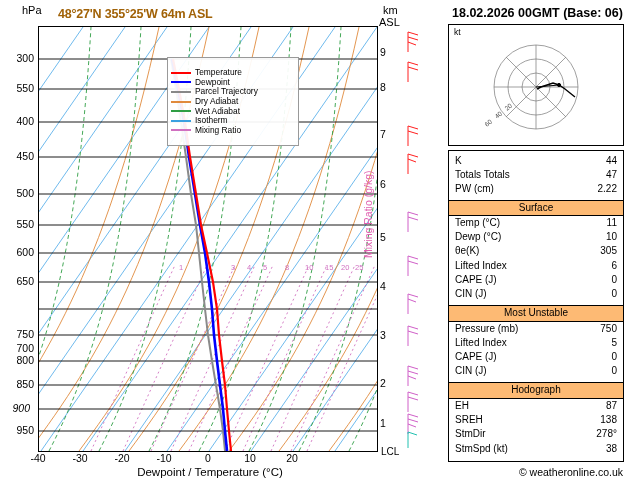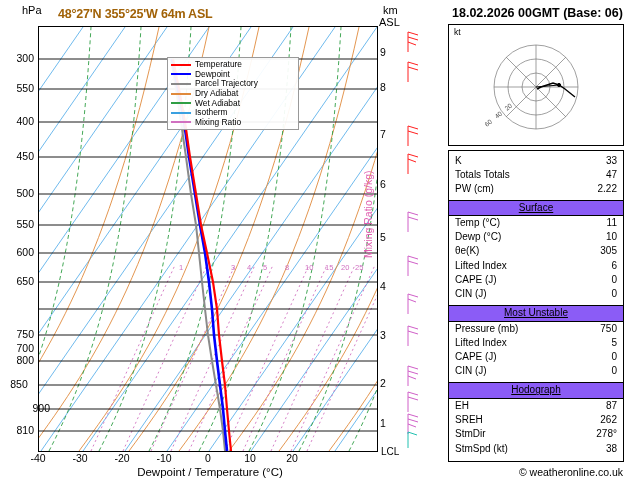--- a/index.html
+++ b/index.html
@@ -21,21 +21,21 @@
   .ptick{position:absolute;font-size:10.5px;color:#000;text-align:right;width:30px;}
   
   .ktick{position:absolute;font-size:10.5px;color:#000;text-align:left;width:18px;}
 
   
   .xtick{position:absolute;font-size:10.5px;color:#000;text-align:center;width:34px;}
 
   #xaxis-title{left:100px;top:466px;width:220px;text-align:center;font-size:11.5px;color:#000;}
 
   
-  #legend{left:128px;top:30px;width:124px;background:rgba(255,255,255,0.93);border:1px solid #999;padding:2px 3px;}
+  #legend{left:128px;top:30px;width:124px;background:rgba(255,255,255,0.93);border:1px solid #999;padding:10px 3px;}
   #legend .row{display:flex;align-items:center;height:9.6px;}
   #legend .swatch{width:20px;height:0;border-top-width:2px;border-top-style:solid;margin-right:4px;}
   #legend .lbl{font-size:8.4px;color:#000;line-height:9px;white-space:nowrap;}
 
   
   #mix-label{left:362px;top:258px;font-size:10.5px;color:#e060b0;transform:rotate(-90deg);transform-origin:left top;white-space:nowrap;}
 
   
   #lcl-label{left:381px;top:446px;font-size:10px;color:#000;}
 
@@ -44,21 +44,21 @@
 
   
   #hodo-box{left:448px;top:24px;width:174px;height:120px;border:1px solid #000;background:#fff;}
   #hodo-kt{left:454px;top:27px;font-size:8.5px;color:#000;}
 
   
   #table-box{left:448px;top:150px;width:174px;height:310px;border:1px solid #000;background:#fff;font-size:10px;color:#000;}
   .trow{display:flex;justify-content:space-between;padding:0 6px;height:14.2px;line-height:14.2px;}
   .trow .k{white-space:nowrap;}
   .trow .v{white-space:nowrap;}
-  .sect{text-align:center;font-size:10px;height:14.5px;line-height:14.5px;border-top:1px solid #000;border-bottom:1px solid #000;background:#8b5cf6;text-decoration:underline;}
+  .sect{text-align:center;font-size:10px;height:14.5px;line-height:14.5px;border-top:1px solid #000;border-bottom:1px solid #000;background:#fdba74;}
 
   
   #copyright{right:6px;top:466px;font-size:10.5px;color:#000;}
 </style>
 </head>
 <body>
 
 <div class="abs" id="hpa-label">hPa</div>
 <div class="abs" id="station-title">48°27'N 355°25'W 64m ASL</div>
 <div class="abs" id="km-label">km</div>
@@ -200,23 +200,23 @@
 <div class="abs ptick" style="left:4px;  top:82px;">550</div>
 <div class="abs ptick" style="left:4px;  top:115px;">400</div>
 <div class="abs ptick" style="left:4px;  top:150px;">450</div>
 <div class="abs ptick" style="left:4px;  top:187px;">500</div>
 <div class="abs ptick" style="left:4px;  top:218px;">550</div>
 <div class="abs ptick" style="left:4px;  top:246px;">600</div>
 <div class="abs ptick" style="left:4px;  top:275px;">650</div>
 <div class="abs ptick" style="left:4px;  top:302px;margin-top:40px;">700</div>
 <div class="abs ptick" style="left:4px;  top:328px;">750</div>
 <div class="abs ptick" style="left:4px;  top:354px;">800</div>
-<div class="abs ptick" style="left:4px;  top:378px;text-align:center;">850</div>
-<div class="abs ptick" style="left:20px;  top:402px;">900</div>
-<div class="abs ptick" style="left:4px;  top:424px;">810</div>
+<div class="abs ptick" style="left:4px;  top:378px;">850</div>
+<div class="abs ptick" style="left:0;  top:402px;font-style:italic;">900</div>
+<div class="abs ptick" style="left:4px;  top:424px;">950</div>
 
 <div class="abs ktick" style="left:380px; top:46px;">9</div>
 <div class="abs ktick" style="left:380px; top:81px;">8</div>
 <div class="abs ktick" style="left:380px; top:128px;">7</div>
 <div class="abs ktick" style="left:380px; top:178px;">6</div>
 <div class="abs ktick" style="left:380px; top:231px;">5</div>
 <div class="abs ktick" style="left:380px; top:280px;">4</div>
 <div class="abs ktick" style="left:380px; top:329px;">3</div>
 <div class="abs ktick" style="left:380px; top:377px;">2</div>
 <div class="abs ktick" style="left:380px; top:417px;">1</div>
@@ -307,21 +307,21 @@
       <circle cx="110" cy="60" r="1.6" fill="#000"></circle>
     </g>
   </svg>
 </div>
 <div class="abs" id="hodo-kt">kt</div>
 
 <div class="abs" id="table-box">
   <div style="height:3px"></div>
   <div class="trow">
       <span class="k">K</span>
-      <span class="v">33</span>
+      <span class="v">44</span>
     </div>
   <div class="trow">
       <span class="k">Totals Totals</span>
       <span class="v">47</span>
     </div>
   <div class="trow">
       <span class="k">PW (cm)</span>
       <span class="v">2.22</span>
     </div>
   <div style="height:3px"></div>
@@ -372,21 +372,21 @@
     </div>
   <div style="height:4px"></div>
 
   <div class="sect">Hodograph</div>
   <div class="trow">
       <span class="k">EH</span>
       <span class="v">87</span>
     </div>
   <div class="trow">
       <span class="k">SREH</span>
-      <span class="v">262</span>
+      <span class="v">138</span>
     </div>
   <div class="trow">
       <span class="k">StmDir</span>
       <span class="v">278°</span>
     </div>
   <div class="trow">
       <span class="k">StmSpd (kt)</span>
       <span class="v">38</span>
     </div>
 </div>

